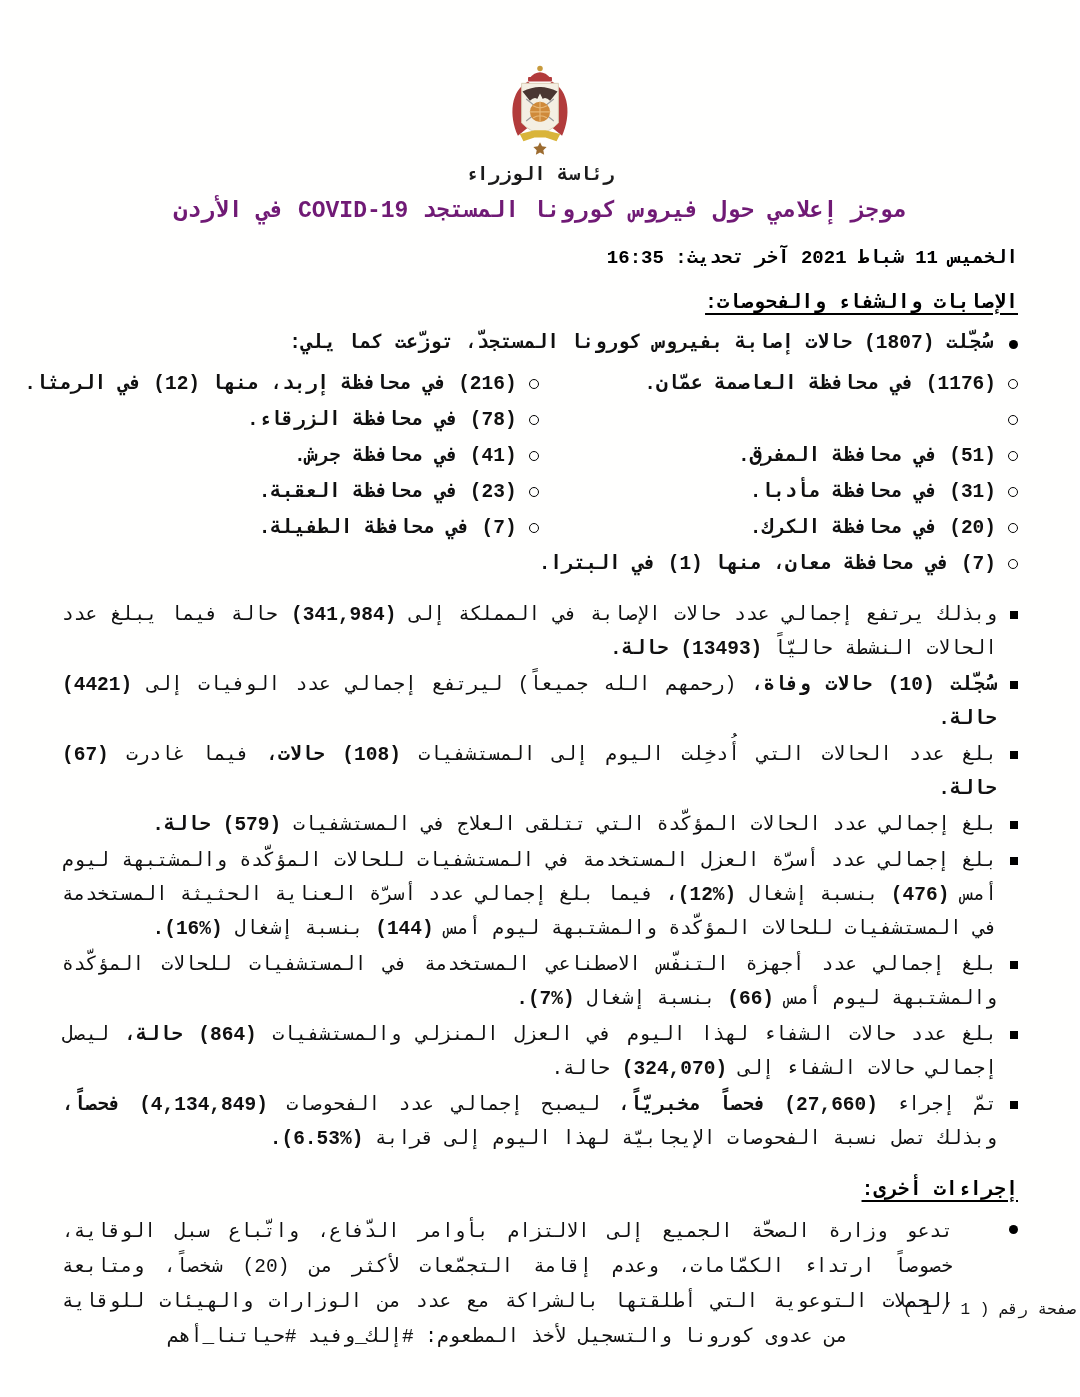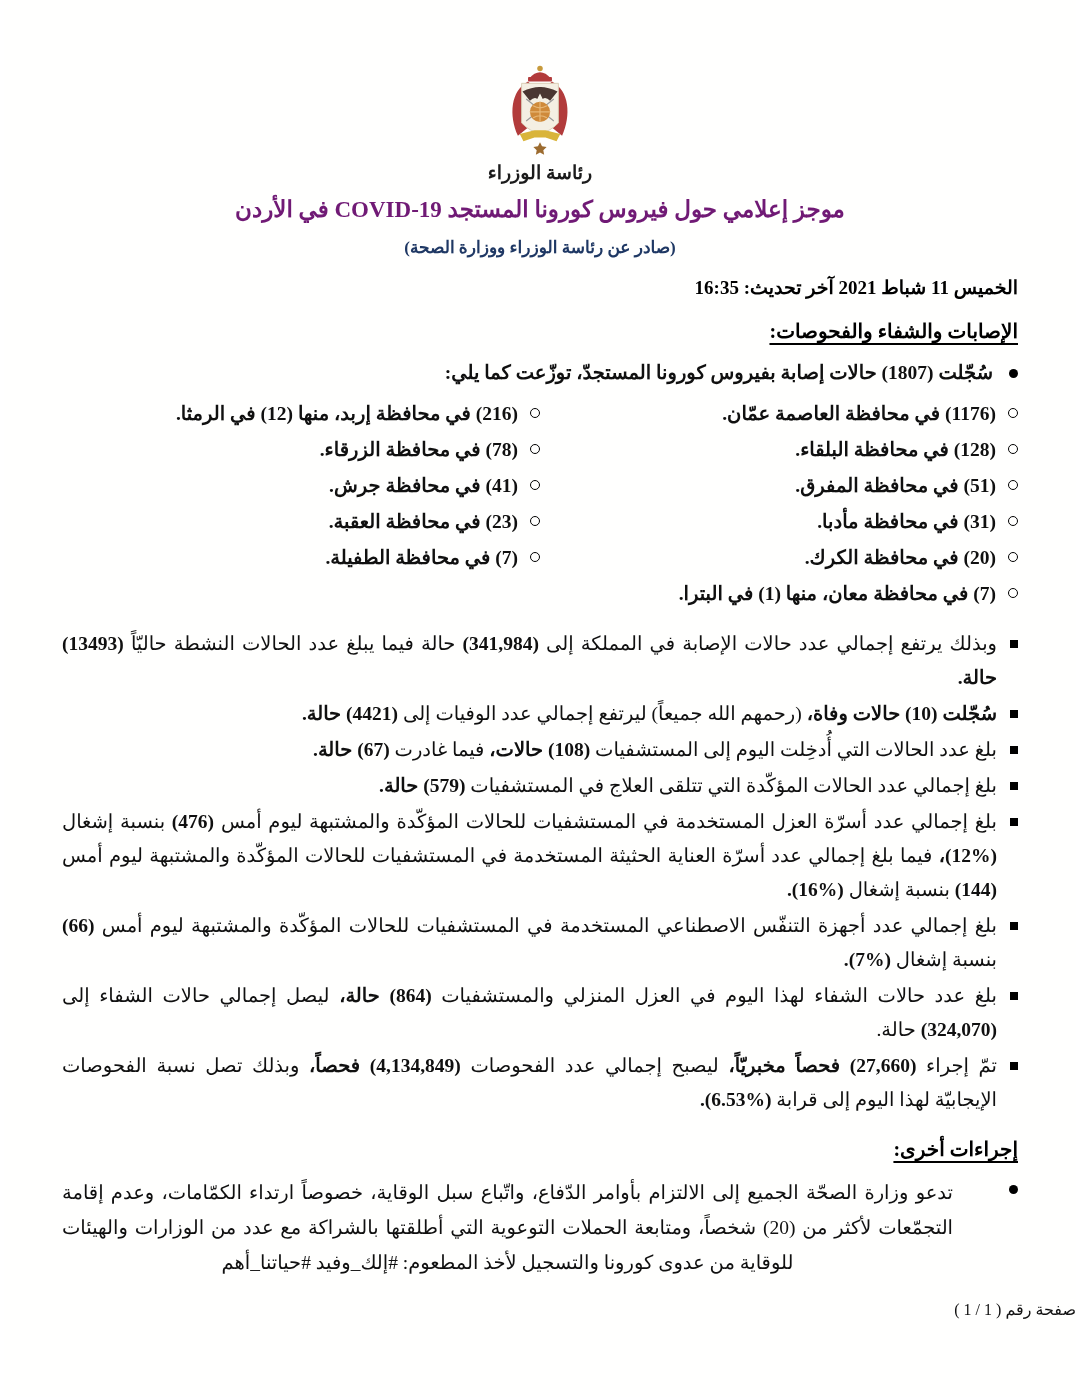--- a/index.html
+++ b/index.html
@@ -1,20 +1,20 @@
 <!DOCTYPE html>
 <html lang="ar" dir="rtl"><head>
 <meta charset="utf-8">
 <style>
   * { box-sizing: border-box; }
   html,body { margin:0; padding:0; background:#ffffff; }
   .sheet{
     position:relative; width:1072px; height:1397px; margin:0 auto;
     background:#fffffe; overflow:hidden; direction:rtl;
-    font-family:Liberation Serif, serif; color:#101010;
+    font-family:Liberation Mono, monospace; color:#101010;
     padding:64px 58px 0 58px;
   }
   
   .doc-header{ text-align:center; }
   .logo-wrap{ display:inline-block; }
   .logo-caption{ font-size:19px; font-weight:bold; color:#1b1b1b; margin-top:1px; letter-spacing:1px; }
   .doc-title{ margin:10px 0 0; font-size:23px; line-height:31px; font-weight:bold; color:#701a75; }
   .doc-subtitle{ margin-top:12px; font-size:17px; font-weight:bold; color:#1f3864; }
   .date-line{ margin-top:18px; text-align:right; font-size:19px; font-weight:bold; color:#000; }
   
@@ -67,21 +67,20 @@
         <circle cx="46" cy="52" r="11" fill="#cf8a3a"></circle>
         <path d="M35 52 H57 M46 41 V63 M38.5 45.5 Q46 50 53.5 45.5 M38.5 58.5 Q46 54 53.5 58.5" stroke="#e8b877" stroke-width="1.3" fill="none"></path>
 
         <path d="M24 76 L40 72 H52 L68 76 L64 84 L52 80 H40 L28 84 Z" fill="#d9b43a"></path>
 
         <path d="M46 85 l2.2 4.5 5 .7 -3.6 3.5 .9 5 -4.5 -2.4 -4.5 2.4 .9 -5 -3.6 -3.5 5 -.7 Z" fill="#9c6b2f"></path>
       </svg>
       <div class="logo-caption">رئاسة الوزراء</div>
     </div>
     <h1 class="doc-title">موجز إعلامي حول فيروس كورونا المستجد COVID-19 في الأردن</h1>
-    <div class="doc-subtitle">(صادر عن رئاسة الوزراء ووزارة الصحة)</div>
     <div class="date-line">الخميس 11 شباط 2021 آخر تحديث: 16:35</div>
   </header>
 
   <section>
     <h2 class="sec-heading">الإصابات والشفاء والفحوصات:</h2>
 
     <div class="bullet">
       <span class="dot"></span>
       <div class="bullet-text bold-text">سُجّلت (1807) حالات إصابة بفيروس كورونا المستجدّ، توزّعت كما يلي:</div>
     </div>
@@ -90,21 +89,20 @@
       <div class="gov-item">
           <span class="circle"></span>
           <span>(1176) في محافظة العاصمة عمّان.</span>
         </div>
       <div class="gov-item">
           <span class="circle"></span>
           <span>(216) في محافظة إربد، منها (12) في الرمثا.</span>
         </div>
       <div class="gov-item">
           <span class="circle"></span>
-          <span>(128) في محافظة البلقاء.</span>
         </div>
       <div class="gov-item">
           <span class="circle"></span>
           <span>(78) في محافظة الزرقاء.</span>
         </div>
       <div class="gov-item">
           <span class="circle"></span>
           <span>(51) في محافظة المفرق.</span>
         </div>
       <div class="gov-item">

